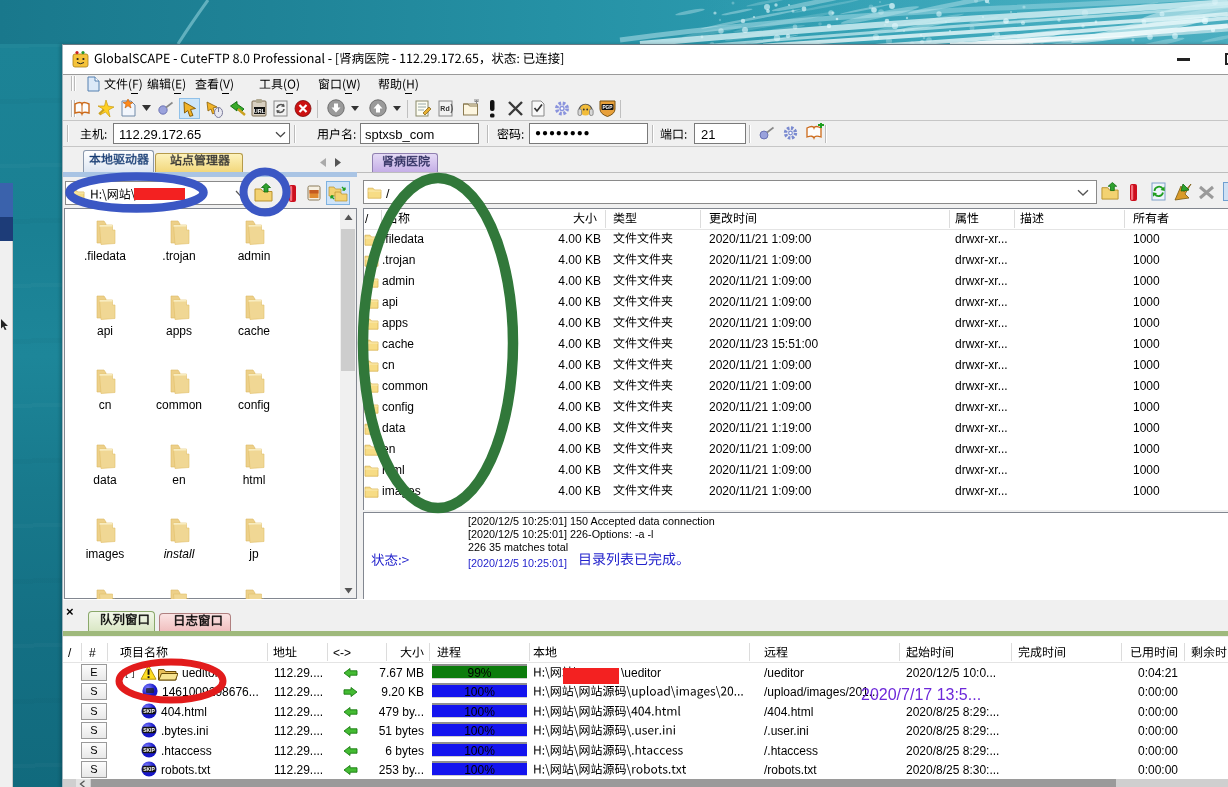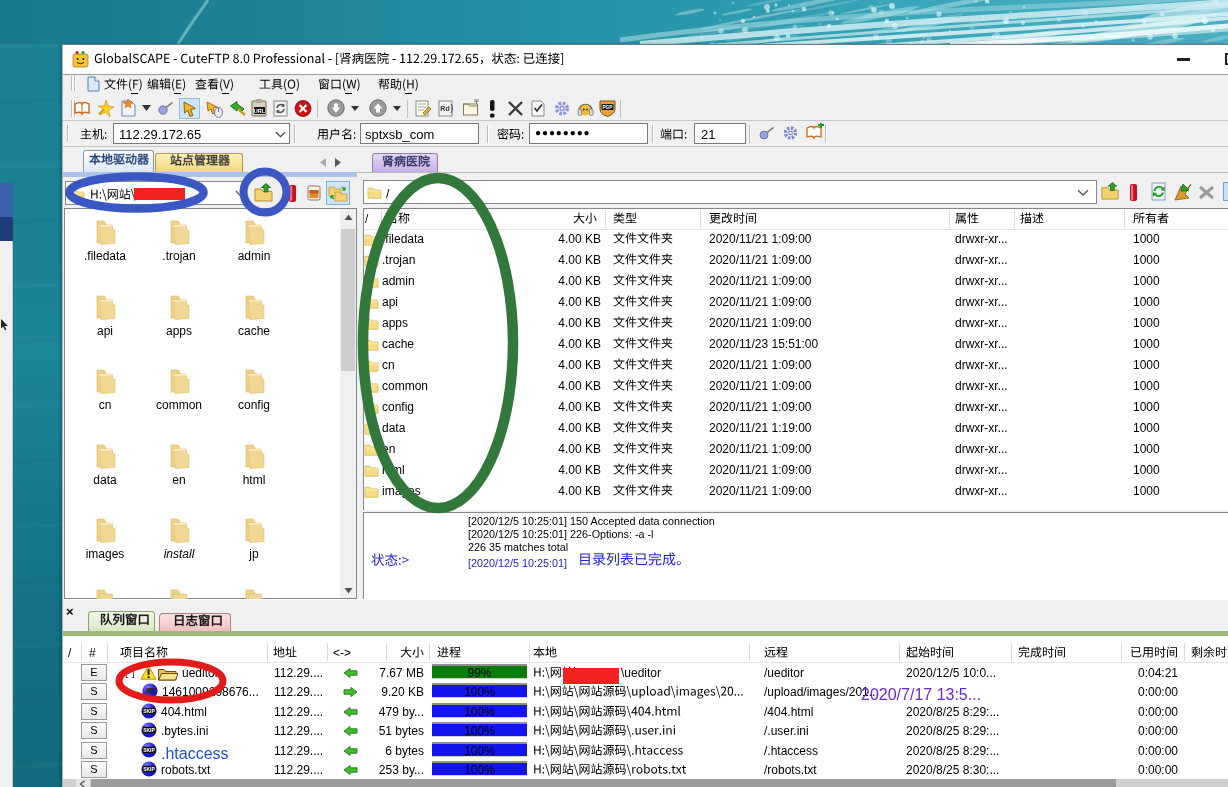--- a/index.html
+++ b/index.html
@@ -956,21 +956,21 @@
       <defs>
         <radialGradient id="bgs4" cx="35%" cy="30%">
           <stop offset="0%" stop-color="#7d7dff"></stop>
           <stop offset="100%" stop-color="#1717c8"></stop>
         </radialGradient>
       </defs>
       <circle cx="8" cy="8" r="7.6" fill="url(#bgs4)"></circle>
       <rect x="1.2" y="4.8" width="13.6" height="6.4" rx="2" fill="#111"></rect>
       <text x="8" y="10.1" font-family="Liberation Sans" font-size="5" font-weight="bold" fill="#fff" text-anchor="middle">SKIP</text>
     </svg>
-    <div style="position:absolute;left:98px;top:698.6px;font-size:16px;color:#1d4ed8;white-space:pre;line-height:1.2;">.htaccess</div>
+    <div style="position:absolute;left:98px;top:698.6px;font-size:12px;color:#000000;white-space:pre;line-height:1.2;">.htaccess</div>
     <div style="position:absolute;left:211px;top:698.6px;font-size:12px;color:#000;white-space:pre;line-height:1.2;">112.29....</div>
     <svg style="position:absolute;left:280px;top:700.6px" width="15" height="10" viewBox="0 0 15 10">
       <path d="M1 5 L7 0.5 L7 2.8 L14 2.8 L14 7.2 L7 7.2 L7 9.5 Z" fill="#44bb33" stroke="#1a7a12" stroke-width="0.9"></path>
     </svg>
     <div style="position:absolute;left:161px;top:698.6px;width:200px;text-align:right;font-size:12px;color:#000;white-space:pre;line-height:1.2;">6 bytes</div>
     <div style="position:absolute;left:369px;top:696.6px;width:95px;height:15px;background:#1414ee;border-top:2px solid #909090;border-bottom:1px solid #cfcfcf;"></div>
     <div style="position:absolute;left:369px;top:698.6px;width:95px;text-align:center;font-size:12px;color:#000;">100%</div>
     <div style="position:absolute;left:470px;top:698.6px;width:216px;overflow:hidden;height:15px;"></div>
     <svg style="position:absolute;left:470px;top:698.6px;overflow:visible" width="150" height="16">
       <use href="#t39" fill="#000"></use>

